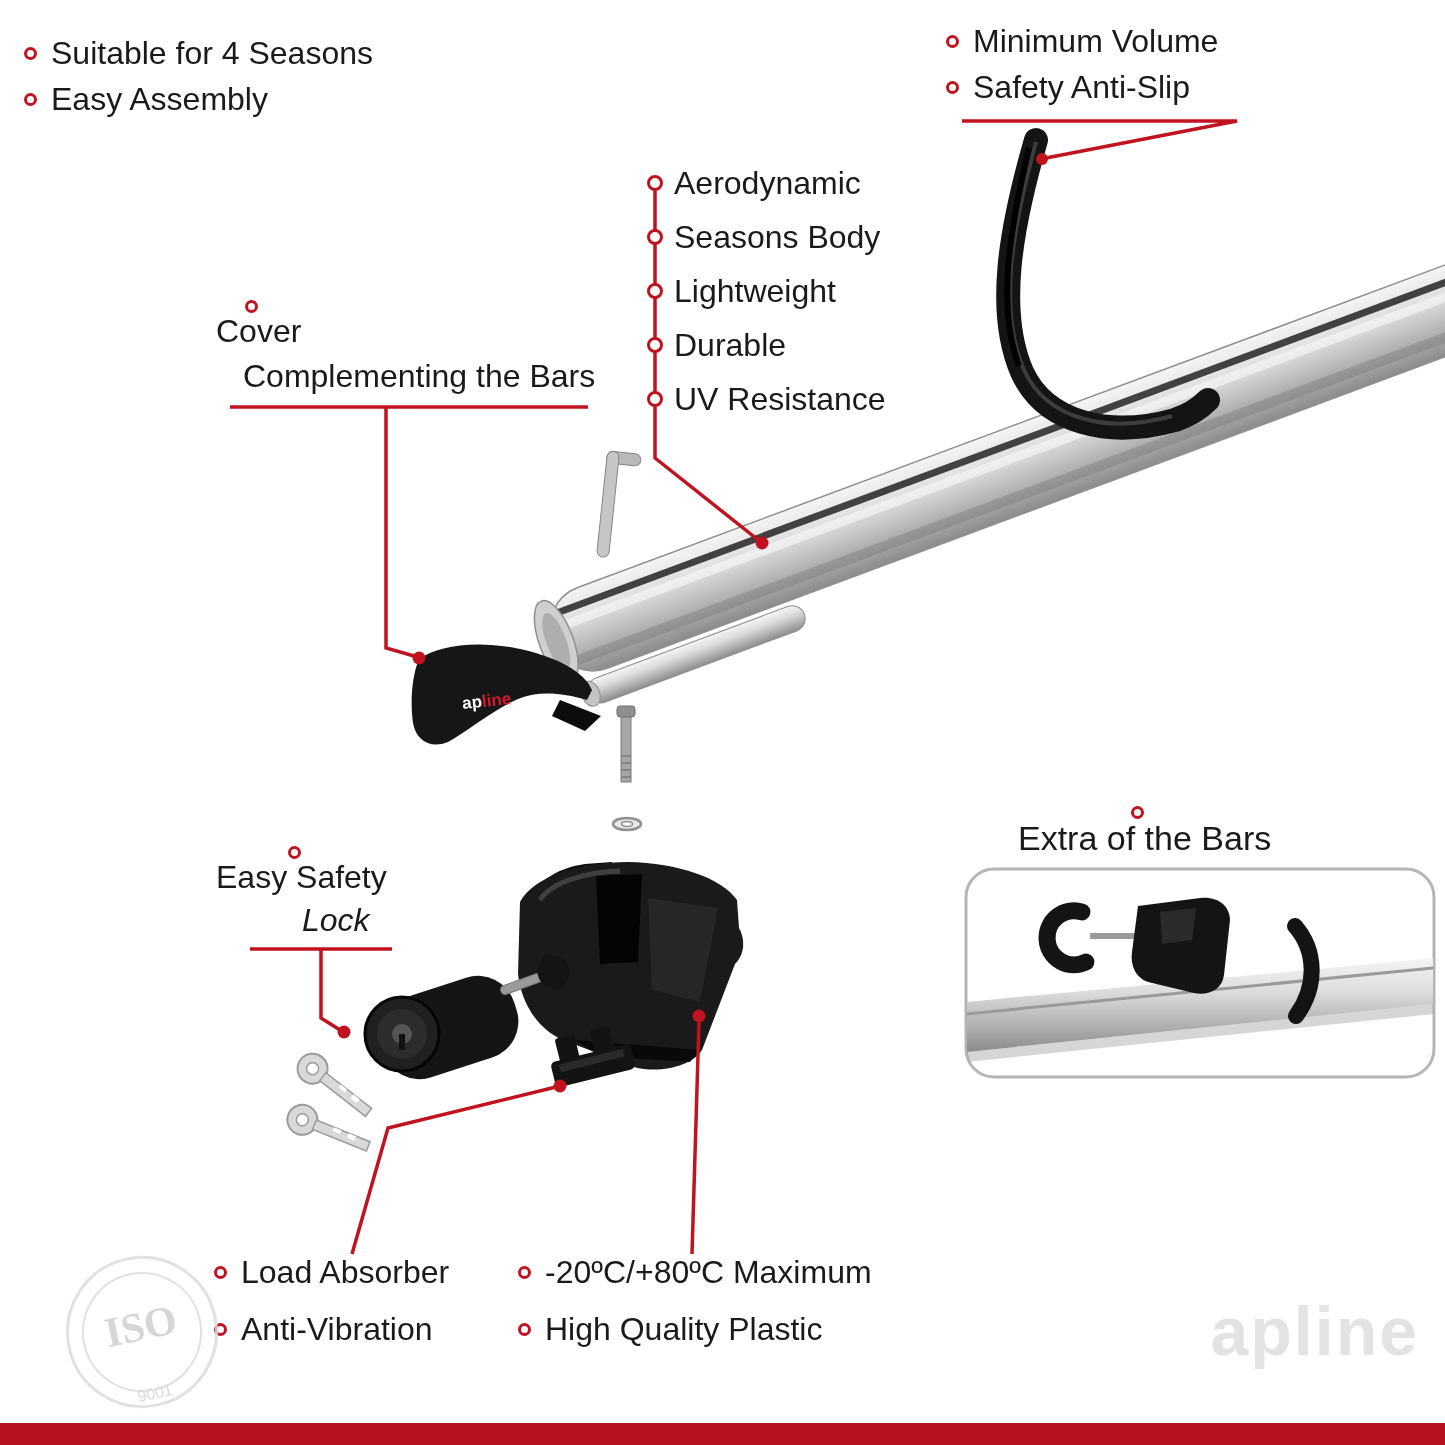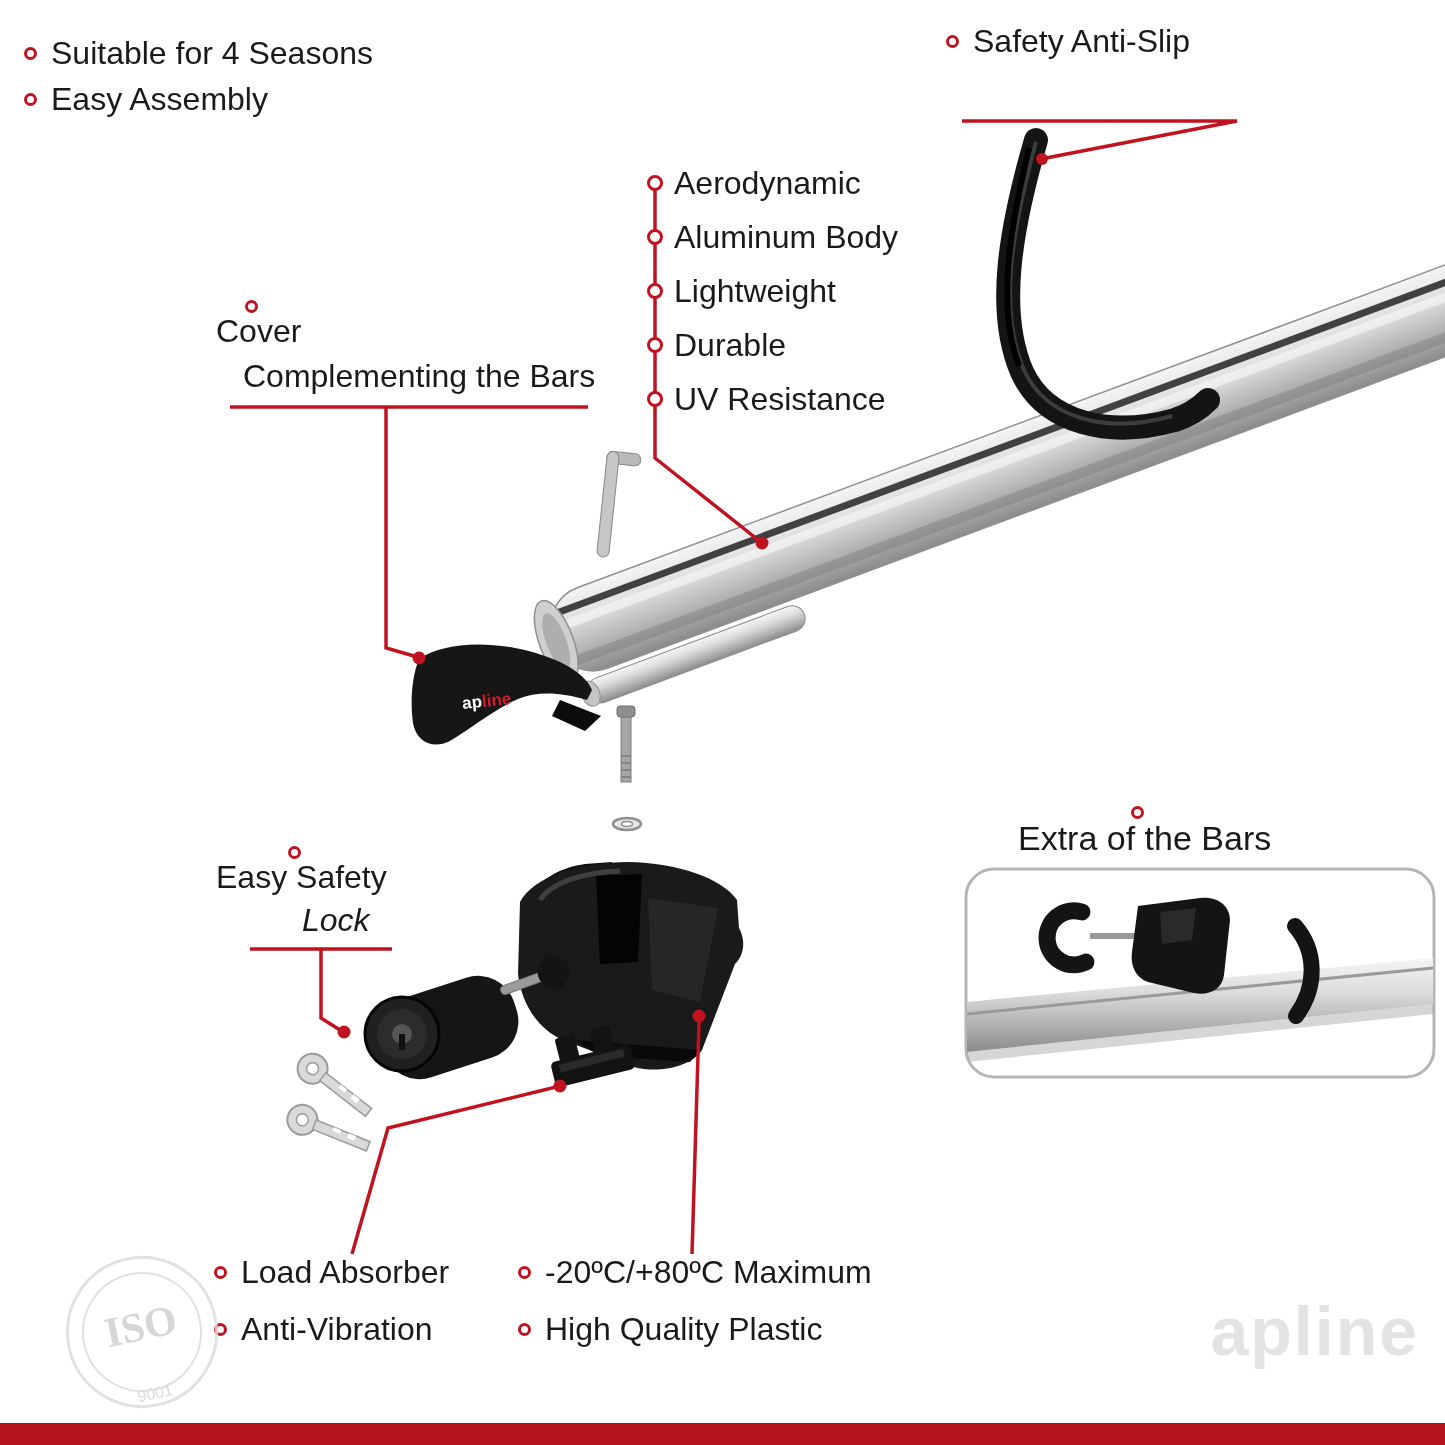--- a/index.html
+++ b/index.html
@@ -182,30 +182,34 @@
       </div>
     <div class="row">
         <span class="bullet"></span>
         <span>Easy Assembly</span>
       </div>
   </div>
 
   <div class="list" style="left:946px;top:18px;">
     <div class="row">
         <span class="bullet"></span>
+        <span>Minimum Volume</span>
+      </div>
+    <div class="row">
+        <span class="bullet"></span>
         <span>Safety Anti-Slip</span>
       </div>
   </div>
 
   <div class="feature-mid list" style="top:156px;">
     <div class="row">
         <span>Aerodynamic</span>
       </div>
     <div class="row">
-        <span>Aluminum Body</span>
+        <span>Seasons Body</span>
       </div>
     <div class="row">
         <span>Lightweight</span>
       </div>
     <div class="row">
         <span>Durable</span>
       </div>
     <div class="row">
         <span>UV Resistance</span>
       </div>

